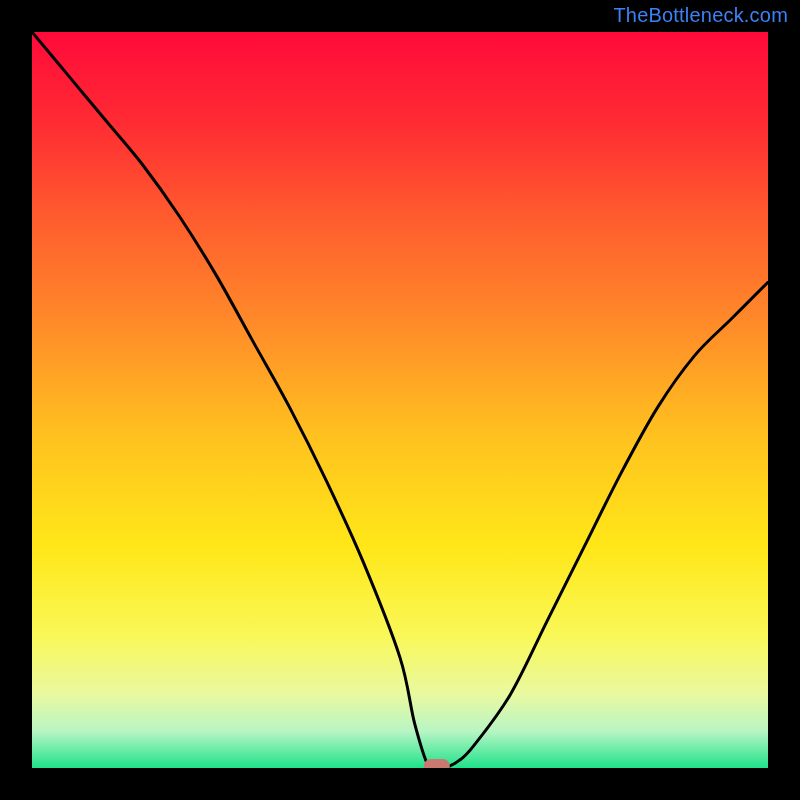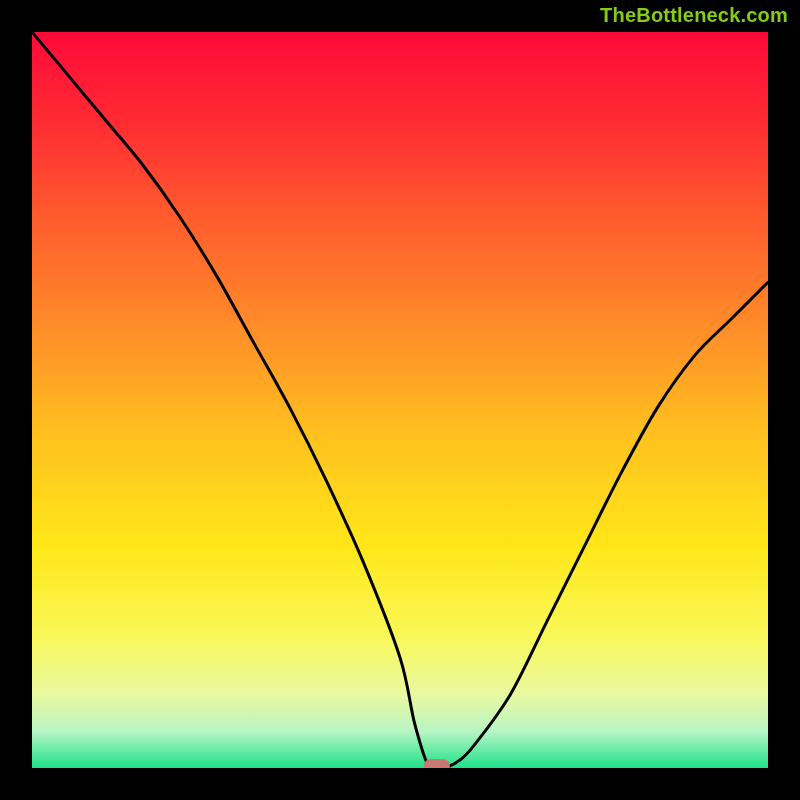--- a/index.html
+++ b/index.html
@@ -13,23 +13,23 @@
   .frame {
     position: relative;
     width: 800px;
     height: 800px;
     background: #000;
   }
   .watermark {
     position: absolute;
     top: 4px;
     right: 12px;
-    color: #84cc16;
+    color: #3b82f6;
     font-size: 20px;
-    font-weight: 700;
+    font-weight: 400;
     letter-spacing: 0.2px;
     z-index: 5;
   }
   .plot-wrap {
     position: absolute;
     left: 32px;
     top: 32px;
     width: 736px;
     height: 736px;
   }

